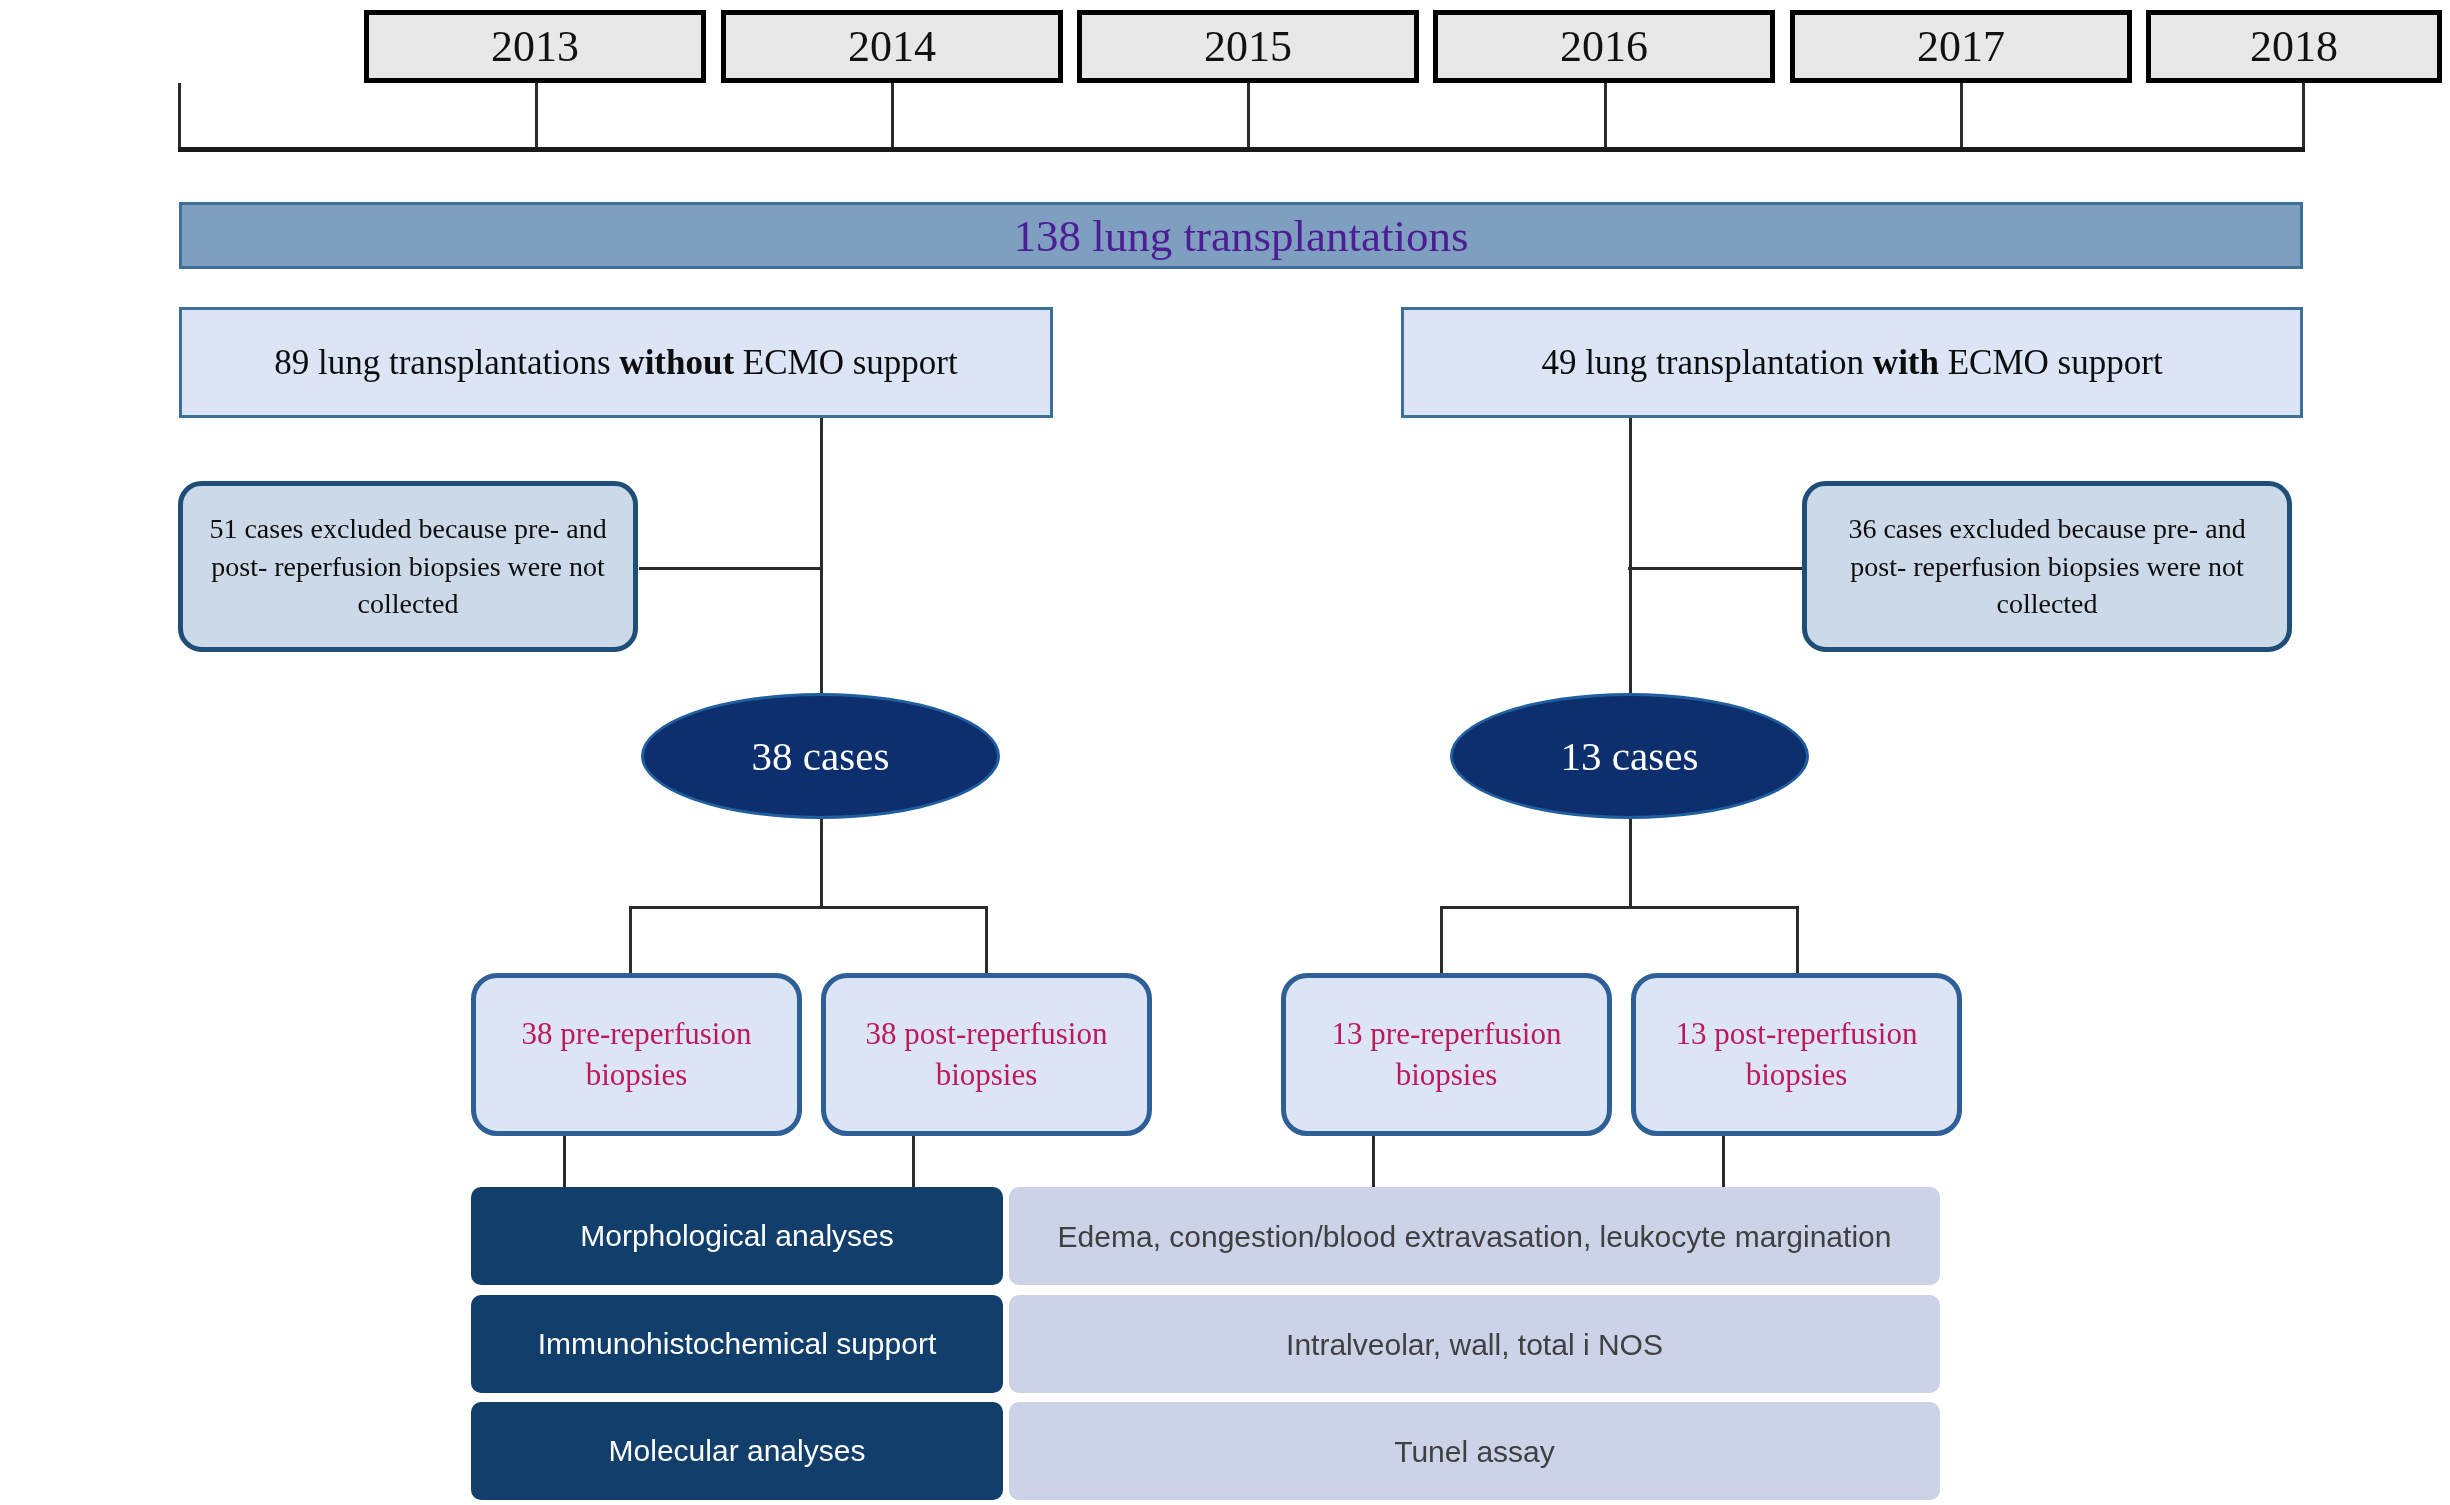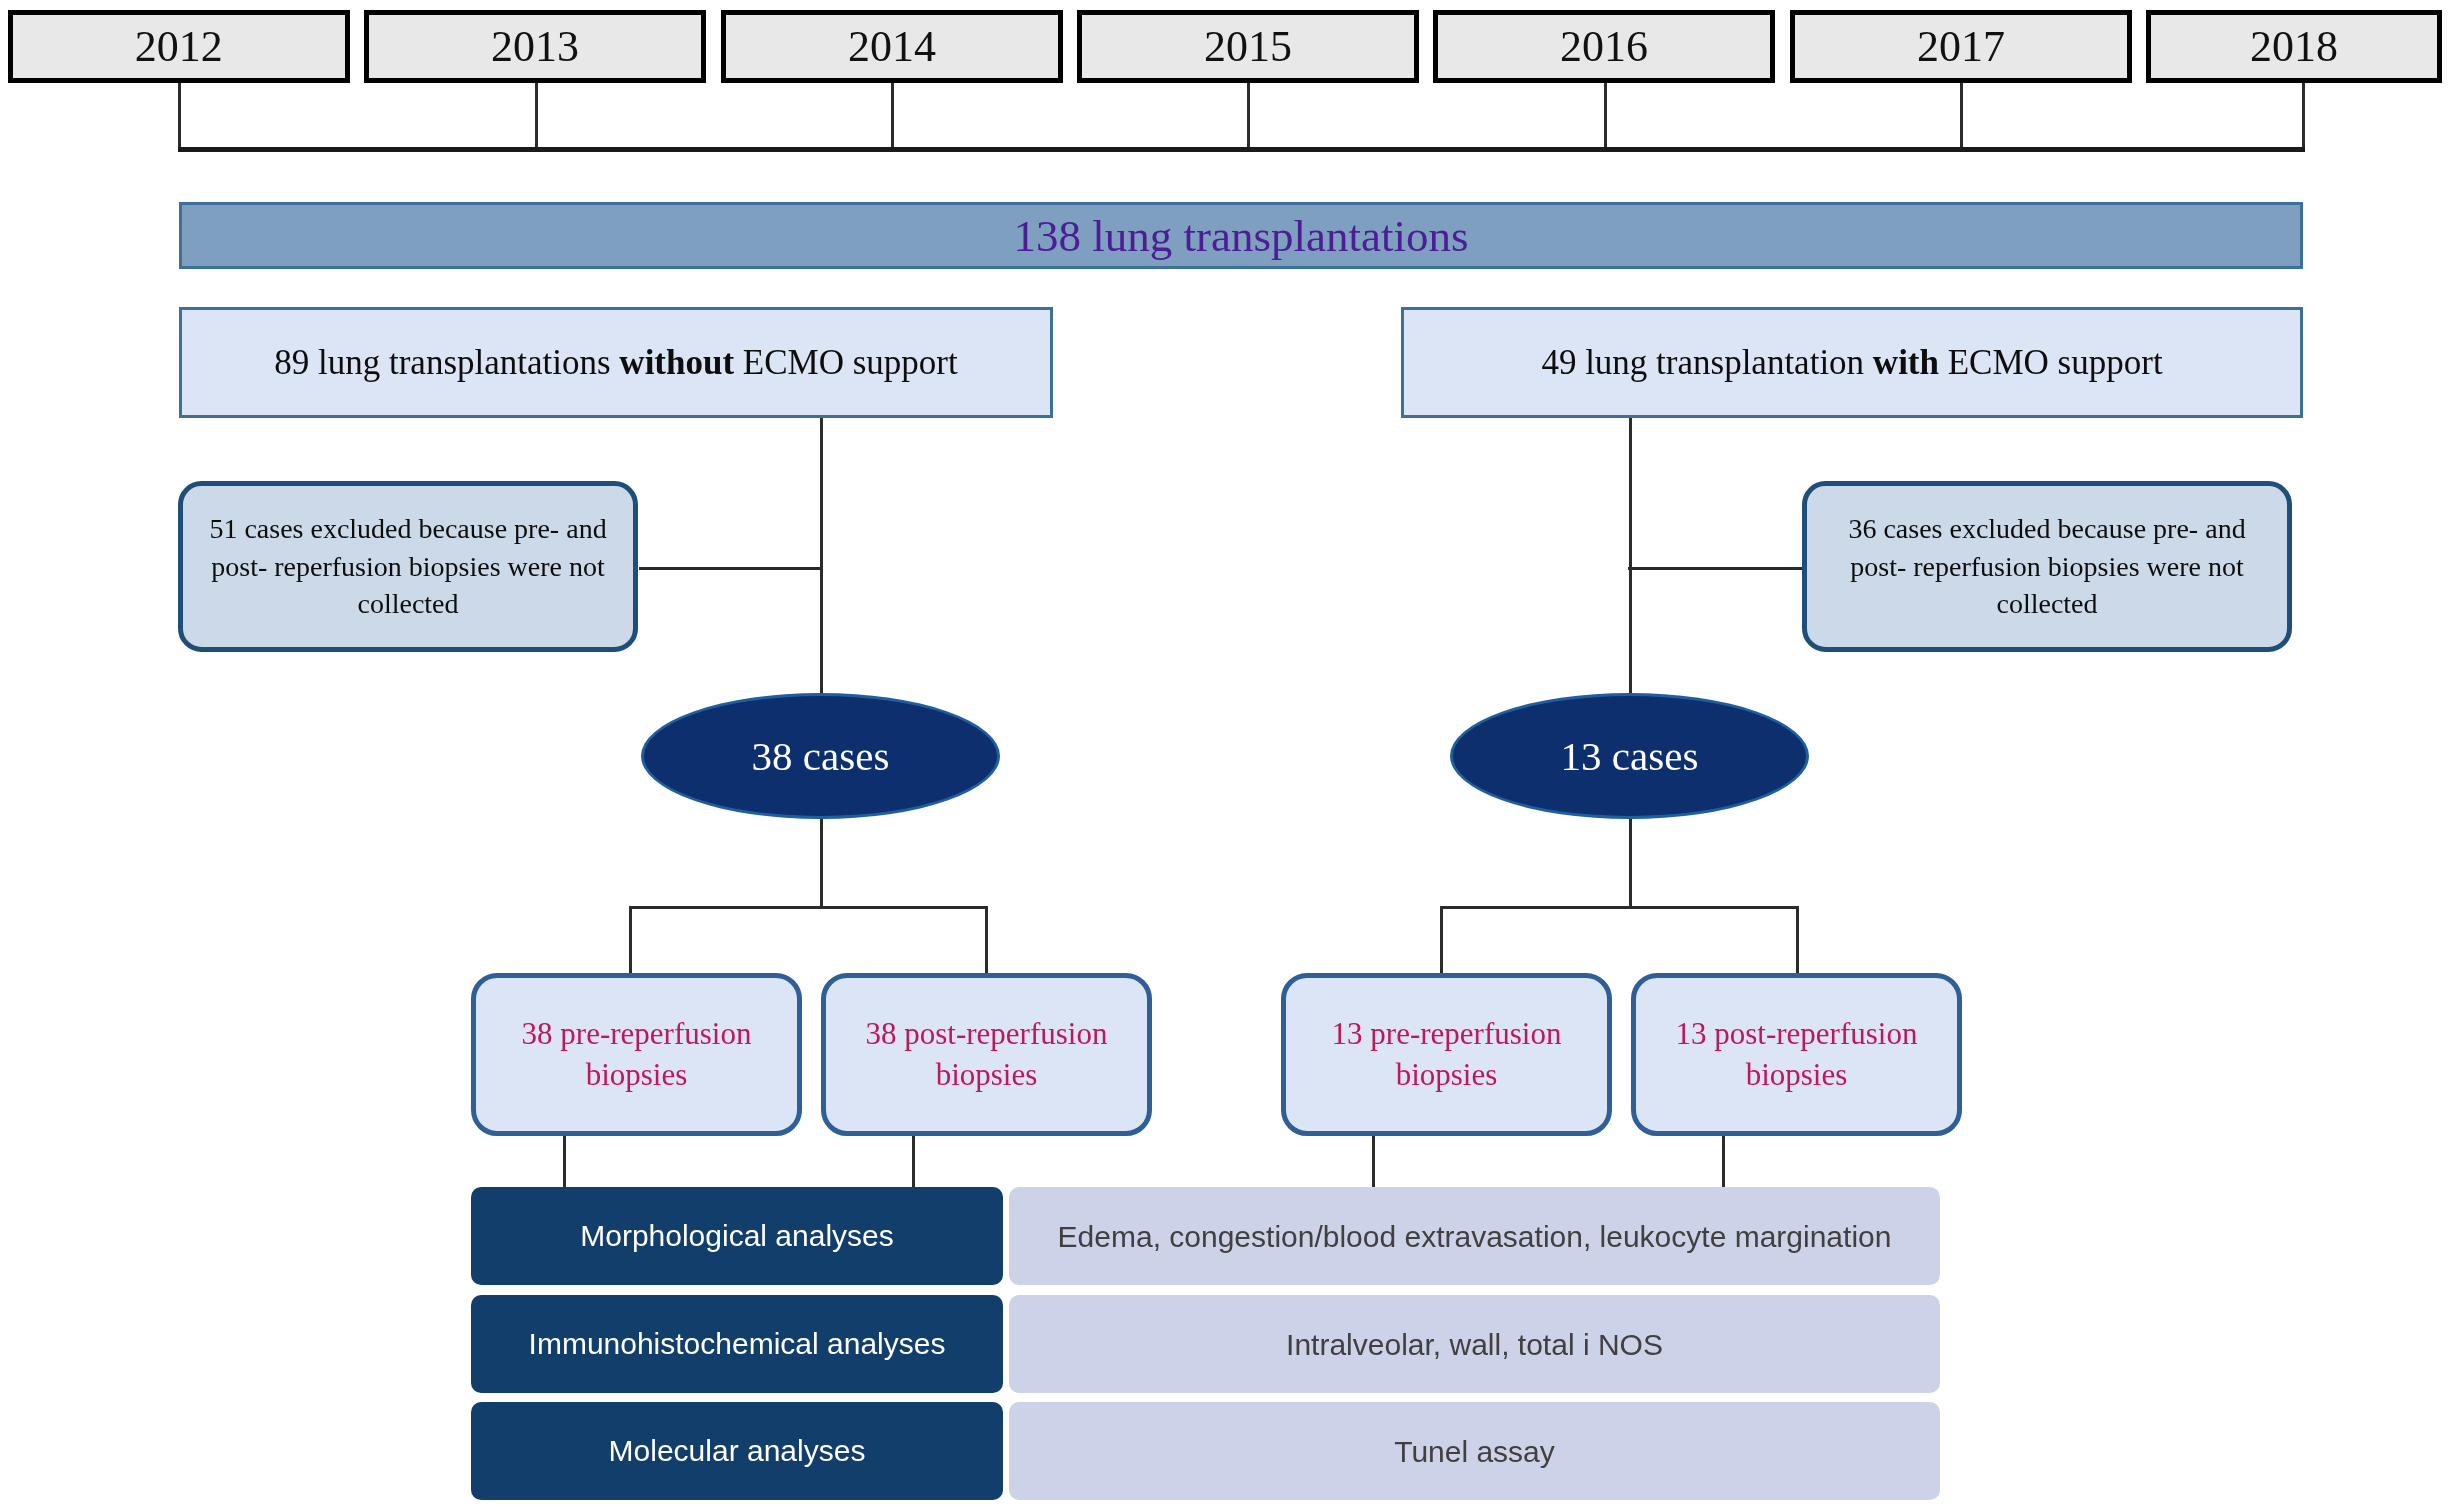--- a/index.html
+++ b/index.html
@@ -115,23 +115,20 @@
     font-size:30px;
     line-height:1.3;
     padding:0 13.4px;
   }
 </style>
 </head>
 <body>
 
 <div class="stage">
 
-  <div class="year-box" style="left:7.8px;top:10px;width:342px;height:73px;">
-    <span>2012</span>
-  </div>
   <div class="year-box" style="left:364px;top:10px;width:342px;height:73px;">
     <span>2013</span>
   </div>
   <div class="year-box" style="left:721px;top:10px;width:342px;height:73px;">
     <span>2014</span>
   </div>
   <div class="year-box" style="left:1077px;top:10px;width:342px;height:73px;">
     <span>2015</span>
   </div>
   <div class="year-box" style="left:1433px;top:10px;width:342px;height:73px;">
@@ -214,21 +211,21 @@
   <div class="vline" style="left:1722px;top:1136px;height:64px;"></div>
 
   <div class="analysis-wrap" style="left:471px;top:1187px;width:1469px;height:314px;">
 
     <div class="analysis-row" style="top:0;height:98px;">
       <div class="an-label" style="width:532px;">Morphological analyses</div>
       <div class="an-detail" style="left:538px;width:931px;">Edema, congestion/blood extravasation, leukocyte margination</div>
     </div>
 
     <div class="analysis-row" style="top:108px;height:98px;">
-      <div class="an-label" style="width:532px;">Immunohistochemical analyses</div>
+      <div class="an-label" style="width:532px;">Immunohistochemical support</div>
       <div class="an-detail" style="left:538px;width:931px;">Intralveolar, wall, total i NOS</div>
     </div>
 
     <div class="analysis-row" style="top:215px;height:98px;">
       <div class="an-label" style="width:532px;">Molecular analyses</div>
       <div class="an-detail" style="left:538px;width:931px;">Tunel assay</div>
     </div>
 
   </div>
 

